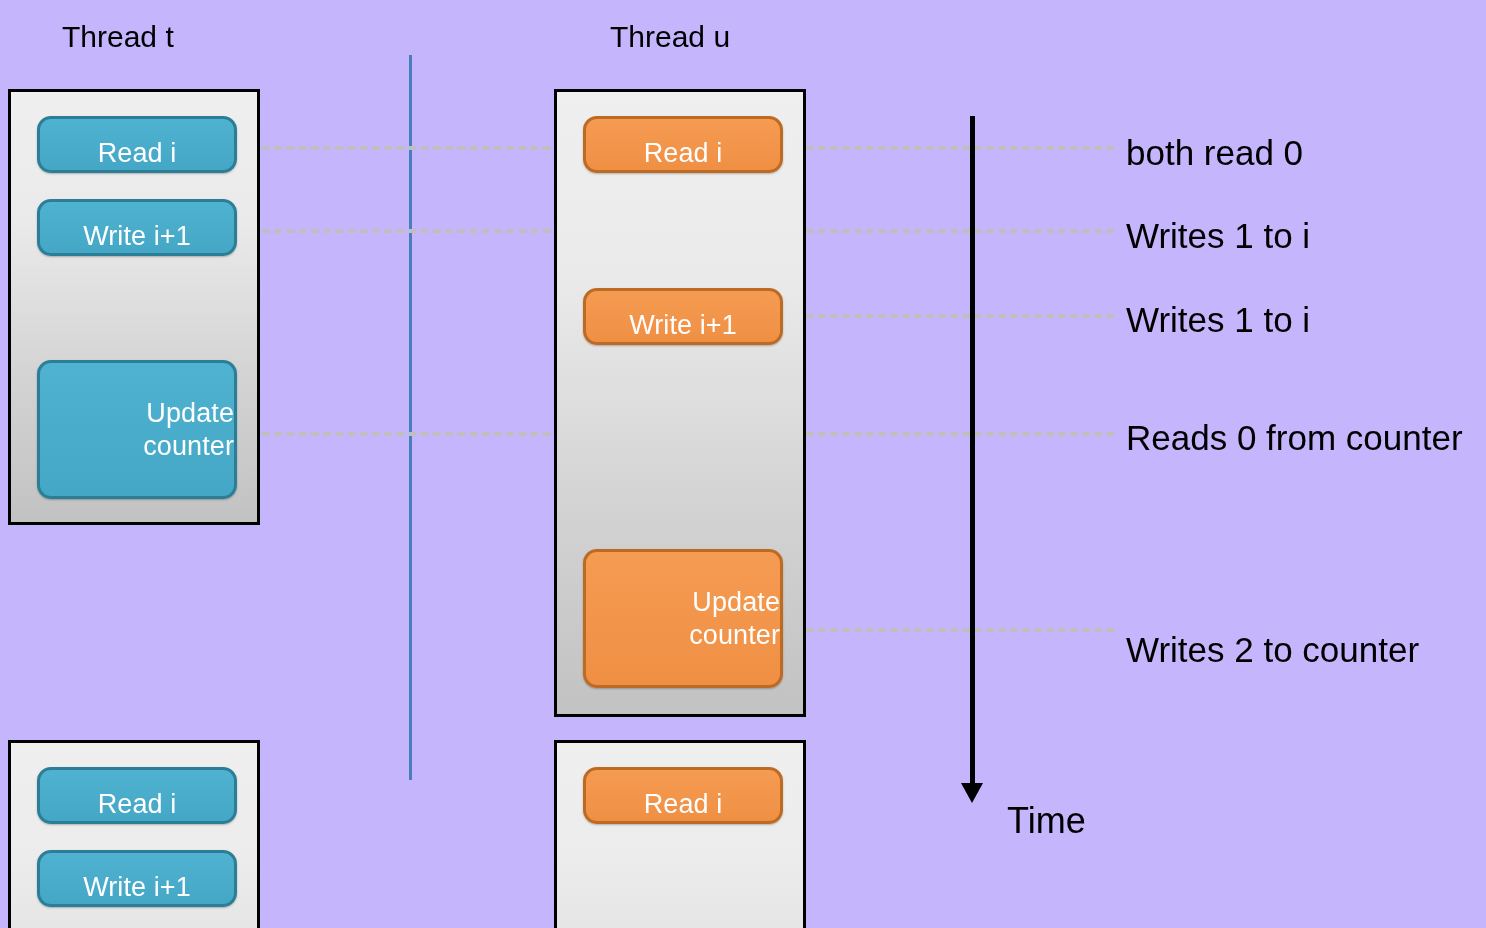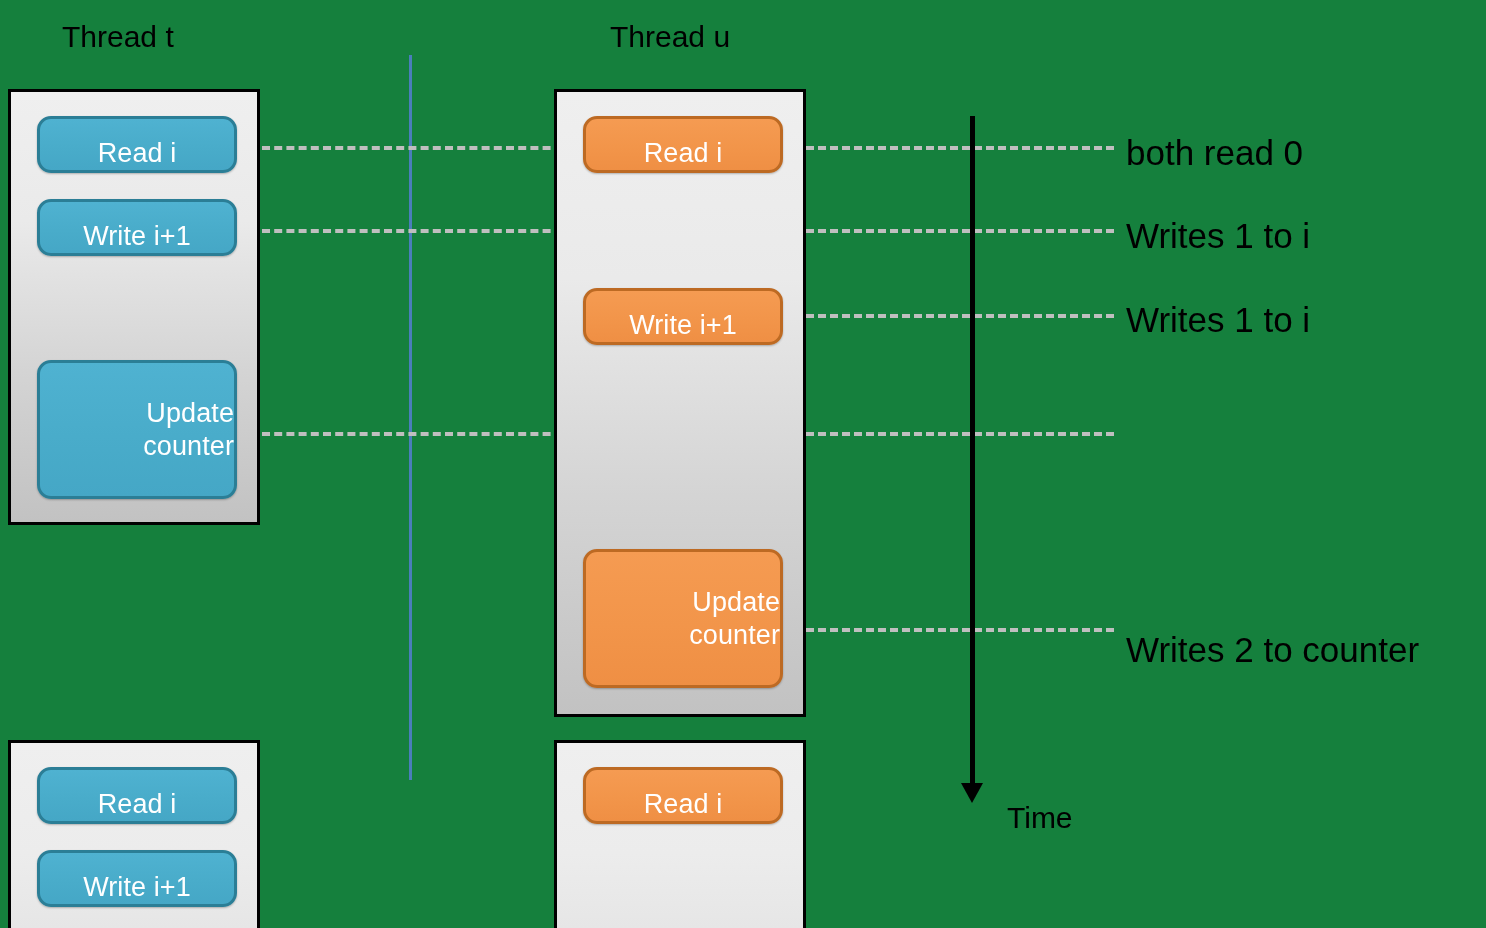--- a/index.html
+++ b/index.html
@@ -10,21 +10,21 @@
   }
   body {
     font-family: "Liberation Sans", "DejaVu Sans", sans-serif;
     color: #000000;
   }
   #canvas {
     position: relative;
     width: 1486px;
     height: 928px;
     overflow: hidden;
-    background: #15803d;
+    background: #c4b5fd;
   }
 
   
   .thread-title {
     position: absolute;
     font-size: 30px;
     line-height: 1;
     color: #000000;
     white-space: nowrap;
   }
@@ -91,21 +91,21 @@
   .time-arrow-head {
     position: absolute;
     width: 0;
     height: 0;
     border-left: 11px solid transparent;
     border-right: 11px solid transparent;
     border-top: 20px solid #000000;
   }
   .time-label {
     position: absolute;
-    font-size: 30px;
+    font-size: 36px;
     line-height: 1;
     color: #000000;
     white-space: nowrap;
   }
 
   
   .annotation {
     position: absolute;
     font-size: 35px;
     line-height: 1.32;
@@ -190,17 +190,17 @@
   <div class="time-axis-line" style="left:970px; top:116px; height:672px;"></div>
   <div class="time-arrow-head" style="left:961px; top:783px;"></div>
   <div class="time-label" style="left:1007px; top:803px;">Time</div>
 
   <div class="annotation" style="left:1126px; top:130px;"><span>both read 0</span></div>
 
   <div class="annotation" style="left:1126px; top:213px;"><span>Writes 1 to i</span></div>
 
   <div class="annotation" style="left:1126px; top:297px;"><span>Writes 1 to i</span></div>
 
-  <div class="annotation" style="left:1126px; top:415px;"><br></div>
+  <div class="annotation" style="left:1126px; top:415px;"><span>Reads 0 from counter</span><br></div>
 
   <div class="annotation" style="left:1126px; top:581px;"><br><span>Writes 2 to counter</span></div>
 
 </div>
 
 </body></html>

